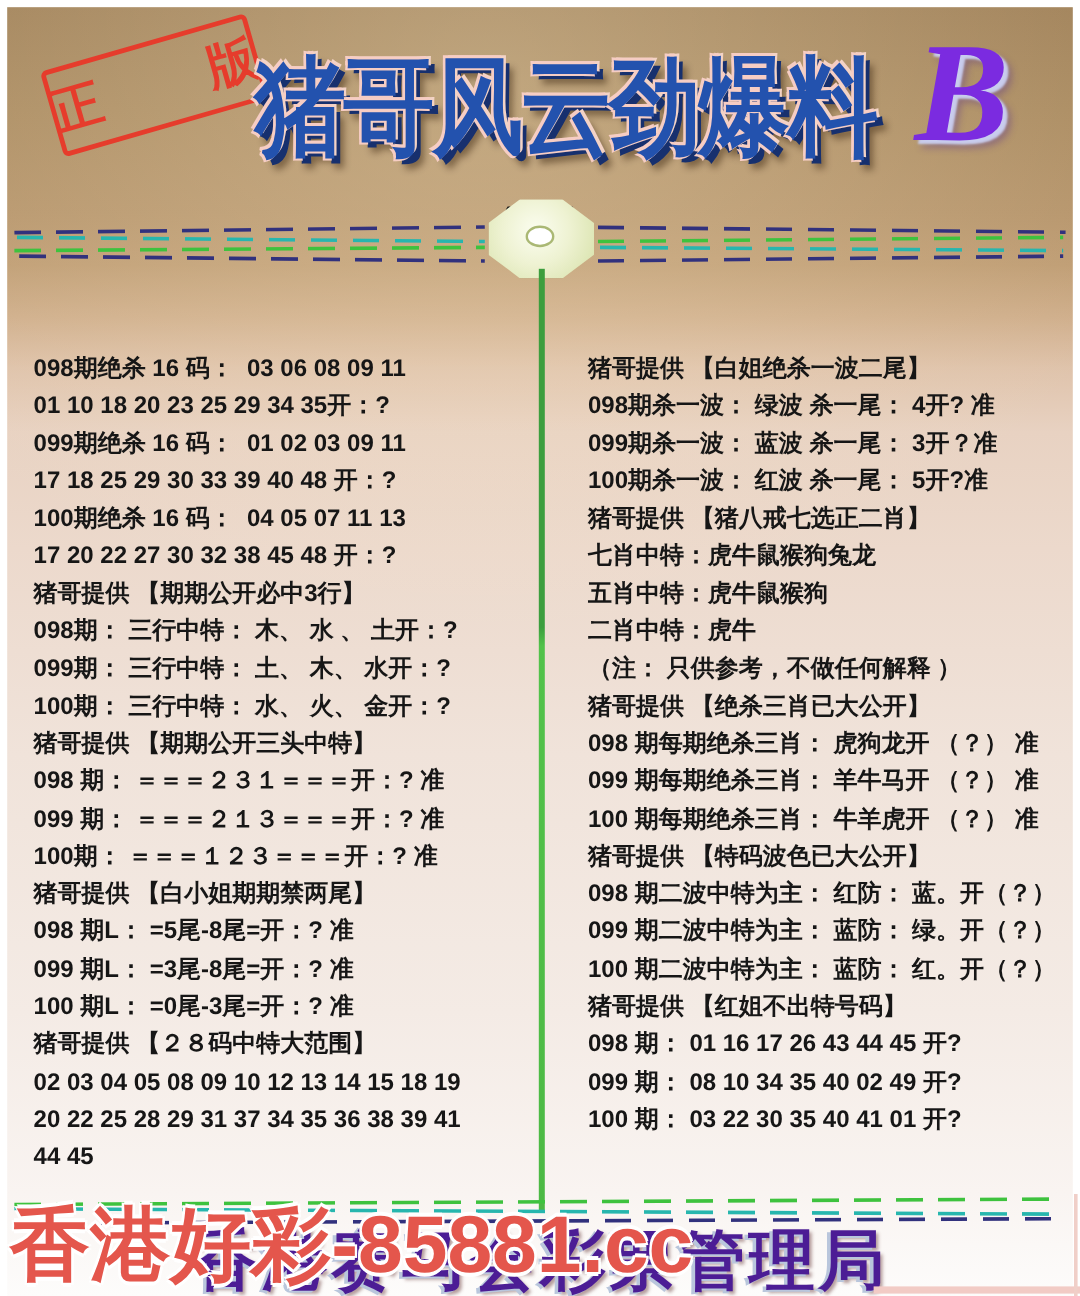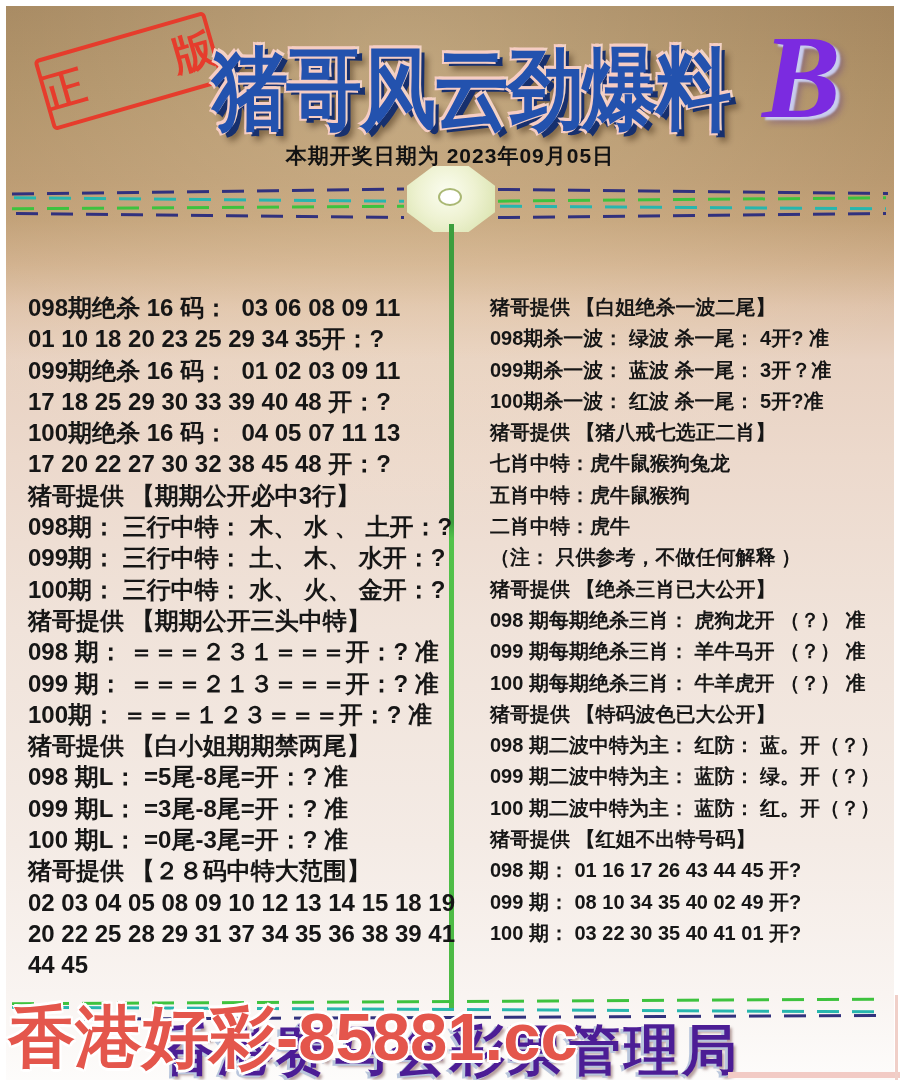--- a/index.html
+++ b/index.html
@@ -64,21 +64,21 @@
     content:"";position:absolute;left:31px;top:22px;width:24px;height:18px;
     border-radius:50%;background:#ffffff;border:2px solid #aab874;box-sizing:border-box;
   }
   .vline{
     position:absolute;left:449px;top:224px;width:5px;height:786px;
     background:linear-gradient(180deg,#3c9e3e 0%,#3c9e3e 38%,#52c24a 40%,#4cb944 100%);
   }
   
   .col{
     position:absolute;top:292px;
-    font-weight:bold;color:#161616;font-size:24px;line-height:31.3px;
+    font-weight:bold;color:#161616;font-size:20px;line-height:31.3px;
     white-space:pre;letter-spacing:0;
   }
   .col-left{left:28px;width:420px;}
   .col-right{left:490px;width:404px;font-size:20px;}
   
   .authority{
     position:absolute;left:0;right:0;top:1014px;text-align:center;
     font-size:55px;font-weight:bold;color:#4c1d95;letter-spacing:3px;
     text-shadow:-3px 2px 0 #b9c6dc, 2px 3px 3px rgba(90,40,40,0.45);
     white-space:nowrap;
@@ -101,21 +101,20 @@
 <body>
 
 <div class="page">
   <div class="paper"></div>
 
   <div class="stamp">
     <span>正 版</span>
   </div>
   <div class="title">猪哥风云劲爆料</div>
   <div class="edition">B</div>
-  <div class="date-line">本期开奖日期为 2023年09月05日</div>
   <div class="time-line">(21:30)</div>
 
   <div class="dash" style="--c:#31317d;left:12px;top:190px;width:392px;transform:rotate(-0.7deg);"></div>
   <div class="dash" style="--c:#27b6ae;left:14px;top:198px;width:390px;transform:rotate(0.5deg);"></div>
   <div class="dash" style="--c:#3ec23e;left:12px;top:206px;width:392px;transform:rotate(-0.4deg);"></div>
   <div class="dash" style="--c:#31317d;left:16px;top:214px;width:388px;transform:rotate(0.6deg);"></div>
   <div class="dash" style="--c:#31317d;left:498px;top:190px;width:390px;transform:rotate(0.6deg);"></div>
   <div class="dash" style="--c:#3ec23e;left:498px;top:198px;width:388px;transform:rotate(-0.5deg);"></div>
   <div class="dash" style="--c:#27b6ae;left:500px;top:206px;width:386px;transform:rotate(0.4deg);"></div>
   <div class="dash" style="--c:#31317d;left:498px;top:214px;width:388px;transform:rotate(-0.6deg);"></div>

